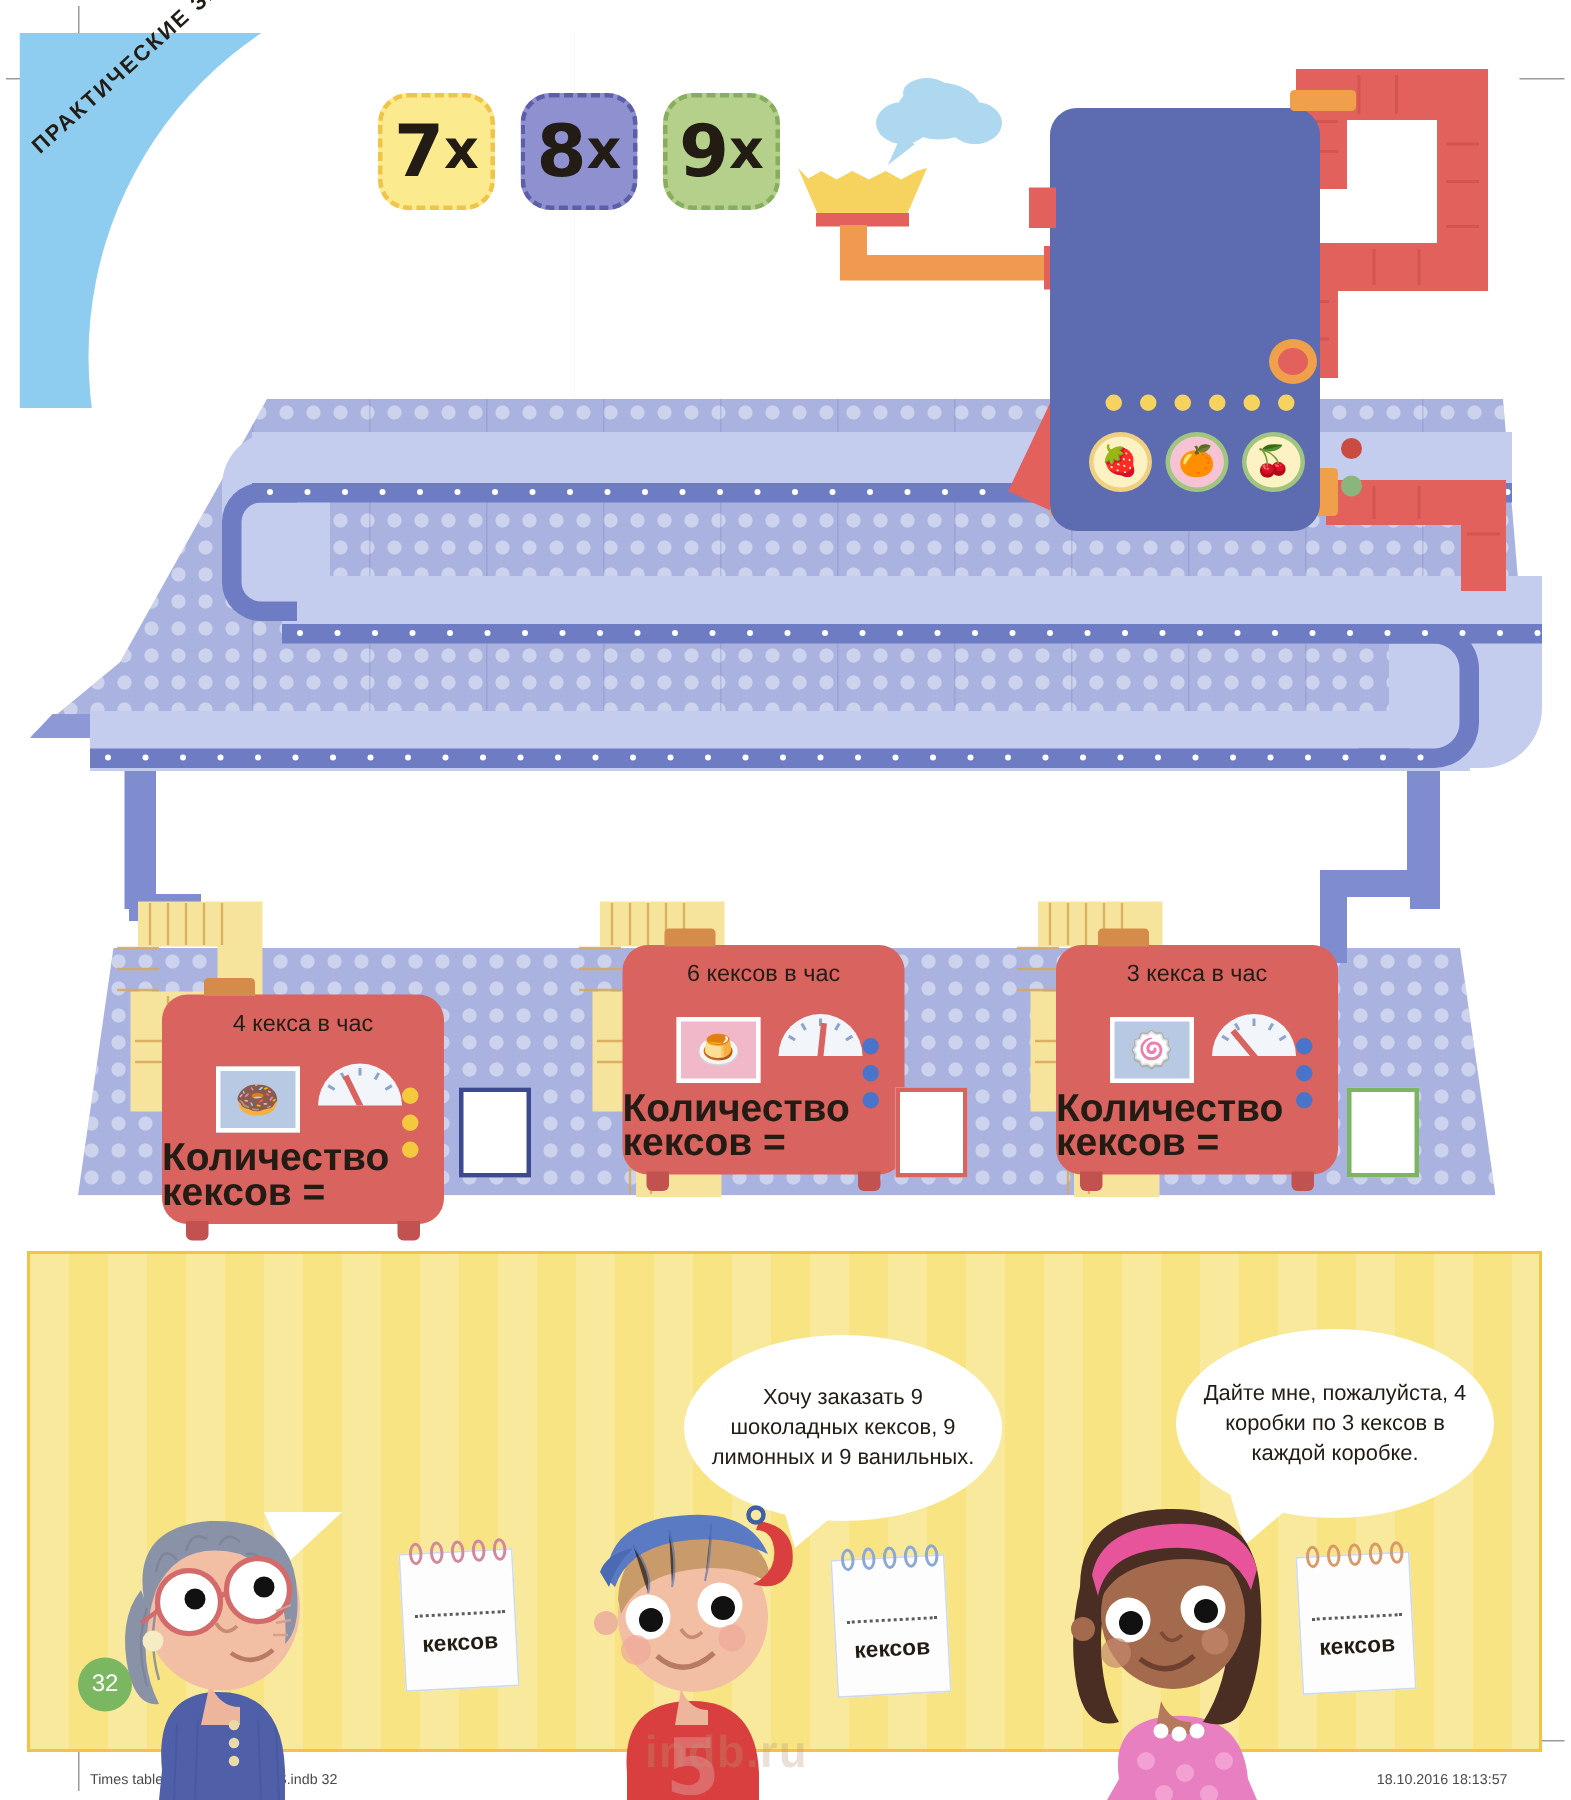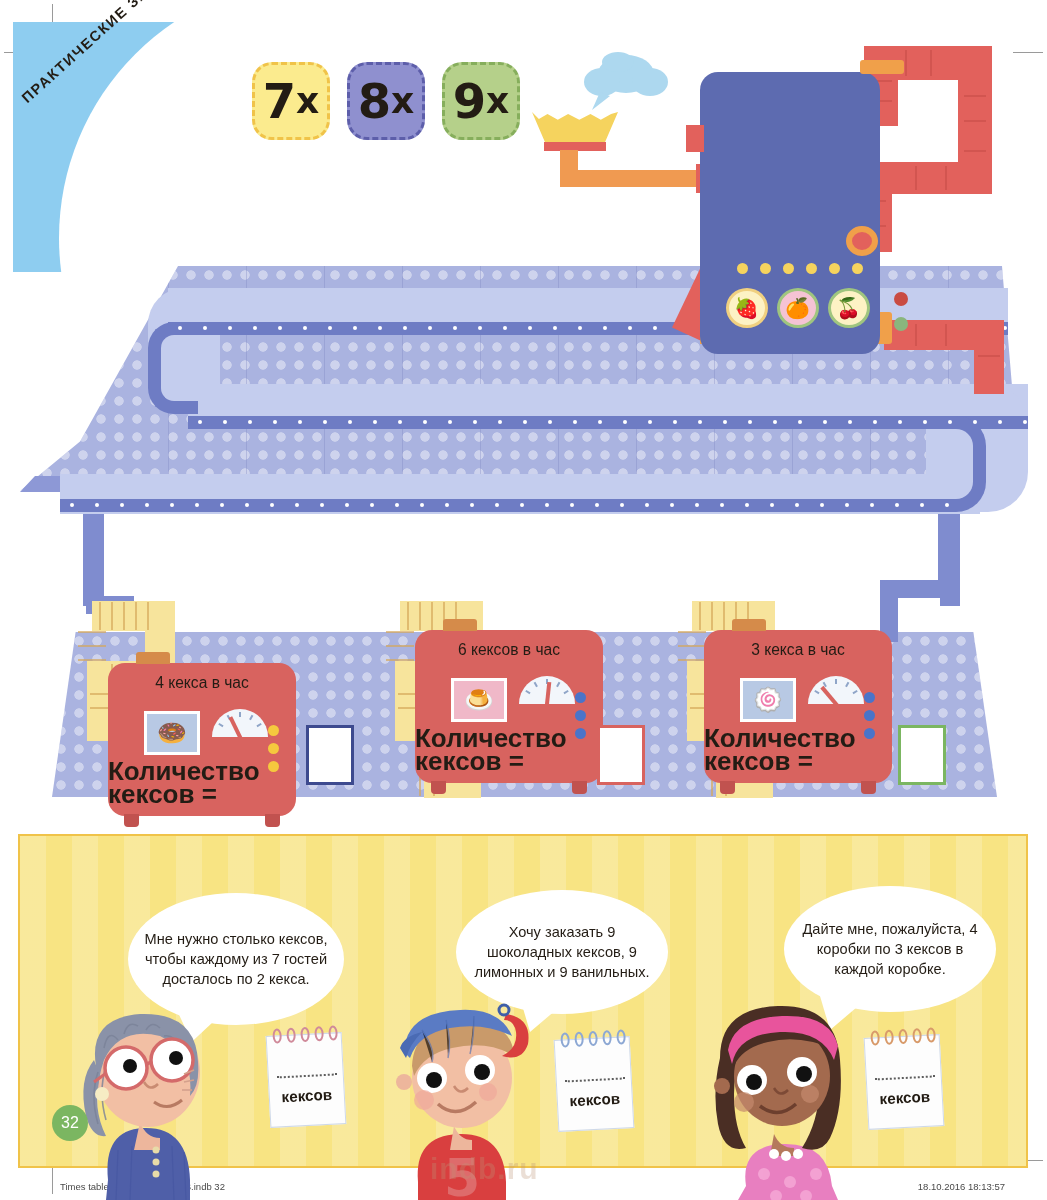--- a/index.html
+++ b/index.html
@@ -710,23 +710,20 @@
   <div class="answerbox" style="left:898px; top:725px; border:3px solid #7bb661;">
     <span></span>
   </div>
 
   <div class="yellow-panel">
     <div class="yp-stripes"></div>
   </div>
 
   <div class="bubble-tail" style="left:176px; top:1008px; width:52px; height:34px;
        clip-path:polygon(0% 0%, 100% 0%, 30% 100%);"></div>
-  <div class="bubble" style="left:128px; top:893px; width:216px; height:132px;">
-    <div class="btxt">Мне нужно столько кексов, чтобы каждому из 7 гостей досталось по 2 кекса.</div>
-  </div>
 
   <div class="bubble-tail" style="left:520px; top:998px; width:50px; height:34px;
        clip-path:polygon(0% 0%, 100% 0%, 20% 100%);"></div>
   <div class="bubble" style="left:456px; top:890px; width:212px; height:124px;">
     <div class="btxt">Хочу заказать 9 шоколадных кексов, 9 лимонных и 9 ванильных.</div>
   </div>
 
   <div class="bubble-tail" style="left:820px; top:996px; width:50px; height:34px;
        clip-path:polygon(0% 0%, 100% 0%, 20% 100%);"></div>
   <div class="bubble" style="left:784px; top:886px; width:212px; height:126px;">

